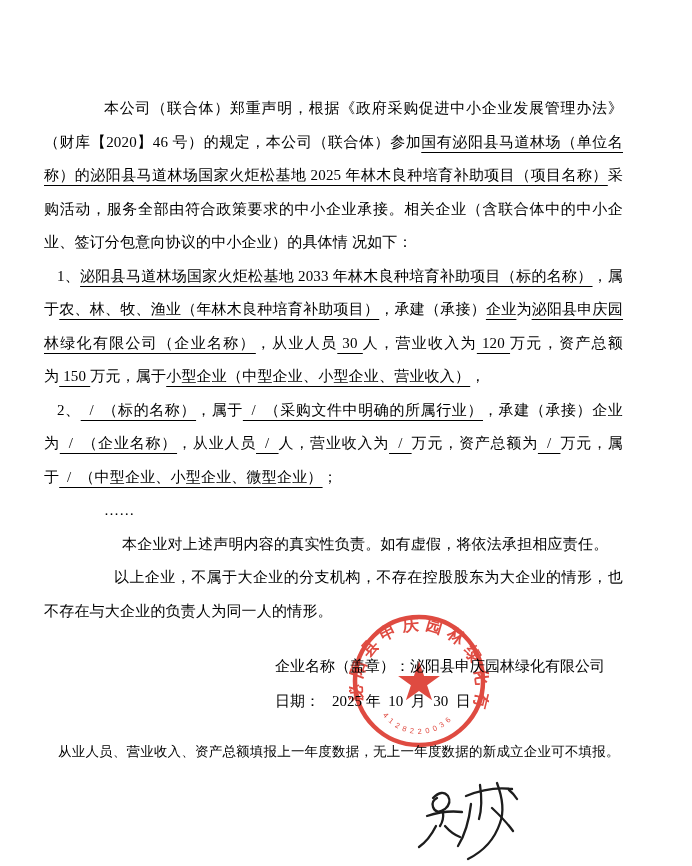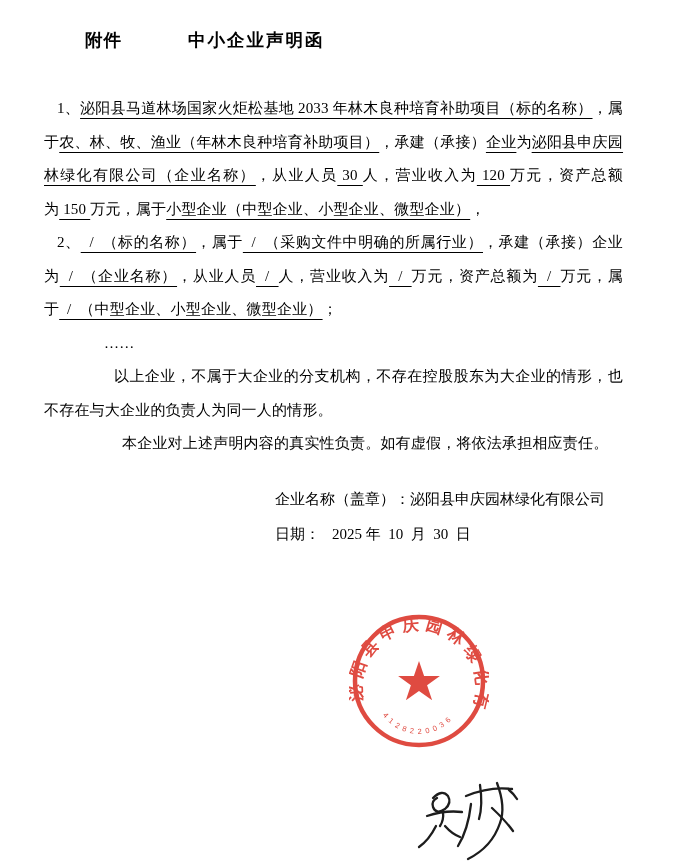--- a/index.html
+++ b/index.html
@@ -57,36 +57,34 @@
   .sr-only {
     position:absolute; width:1px; height:1px; overflow:hidden;
     clip:rect(0 0 0 0); white-space:nowrap;
   }
 </style>
 </head>
 <body>
 
 <div class="page">
 
-  <div class="title-row">
-    <span>附件</span>
-    <span class="title-heading">中小企业声明函</span>
-  </div>
 
   <div class="content">
 
-      <p class="para para-item"><span>1、</span><u>泌阳县马道林场国家火炬松基地 2033 年林木良种培育补助项目（标的名称）</u><span>，属于</span><u>农、林、牧、渔业（年林木良种培育补助项目）</u><span>，承建（承接）</span><u>企业</u><span>为</span><u>泌阳县申庆园林绿化有限公司（企业名称）</u><span>，从业人员</span><u>&nbsp;30&nbsp;</u><span>人，营业收入为</span><u>&nbsp;120&nbsp;</u><span>万元，资产总额为</span><u>&nbsp;150&nbsp;</u><span>万元，属于</span><u>小型企业（中型企业、小型企业、微型企业）</u><span>，</span></p>
+  <p class="para para-body"><span>本公司（联合体）郑重声明，根据《政府采购促进中小企业发展管理办法》（财库【2020】46 号）的规定，本公司（联合体）参加</span><u>国有泌阳县马道林场（单位名称）的泌阳县马道林场国家火炬松基地 2025 年林木良种培育补助项目（项目名称）</u><span>采购活动，服务全部由符合政策要求的中小企业承接。相关企业（含联合体中的中小企业、签订分包意向协议的中小企业）的具体情 况如下：</span></p>
+      <p class="para para-item"><span>1、</span><u>泌阳县马道林场国家火炬松基地 2033 年林木良种培育补助项目（标的名称）</u><span>，属于</span><u>农、林、牧、渔业（年林木良种培育补助项目）</u><span>，承建（承接）</span><u>企业</u><span>为</span><u>泌阳县申庆园林绿化有限公司（企业名称）</u><span>，从业人员</span><u>&nbsp;30&nbsp;</u><span>人，营业收入为</span><u>&nbsp;120&nbsp;</u><span>万元，资产总额为</span><u>&nbsp;150&nbsp;</u><span>万元，属于</span><u>小型企业（中型企业、小型企业、营业收入）</u><span>，</span></p>
       <p class="para para-item"><span>2、</span><u>&nbsp;&nbsp;/&nbsp;&nbsp;（标的名称）</u><span>，属于</span><u>&nbsp;&nbsp;/&nbsp;&nbsp;（采购文件中明确的所属行业）</u><span>，承建（承接）企业为</span><u>&nbsp;&nbsp;/&nbsp;&nbsp;（企业名称）</u><span>，从业人员</span><u>&nbsp;&nbsp;/&nbsp;&nbsp;</u><span>人，营业收入为</span><u>&nbsp;&nbsp;/&nbsp;&nbsp;</u><span>万元，资产总额为</span><u>&nbsp;&nbsp;/&nbsp;&nbsp;</u><span>万元，属于</span><u>&nbsp;&nbsp;/&nbsp;&nbsp;（中型企业、小型企业、微型企业）</u><span>；</span></p>
       <p class="para para-body"><span>……</span></p>
+      <p class="para para-body3"><span>本企业对上述声明内容的真实性负责。如有虚假，将依法承担相应责任。</span></p>
       <p class="para para-body2"><span>以上企业，不属于大企业的分支机构，不存在控股股东为大企业的情形，也不存在与大企业的负责人为同一人的情形。</span></p>
-      <p class="para para-body3"><span>本企业对上述声明内容的真实性负责。如有虚假，将依法承担相应责任。</span></p>
       <div class="closing">
         <div class="closing-line"><span>企业名称（盖章）：</span><span>泌阳县申庆园林绿化有限公司</span></div>
         <div class="closing-line"><span>日期：</span><span class="date-value">2025 年  10  月  30  日</span></div>
       </div>
+      <p class="footnote">从业人员、营业收入、资产总额填报上一年度数据，无上一年度数据的新成立企业可不填报。</p>
     </div>
 
   <div class="closing-host"></div>
 
   <div class="stamp">
     <svg viewBox="0 0 140 140">
       <defs>
         <path id="ringPath" d="M 14.0 91.9 A 58 58 0 1 1 126.0 91.9" fill="none"></path>
         <path id="serialPath" d="M 33.1 103.5 A 45 45 0 0 0 106.9 103.5" fill="none"></path>
       </defs>

